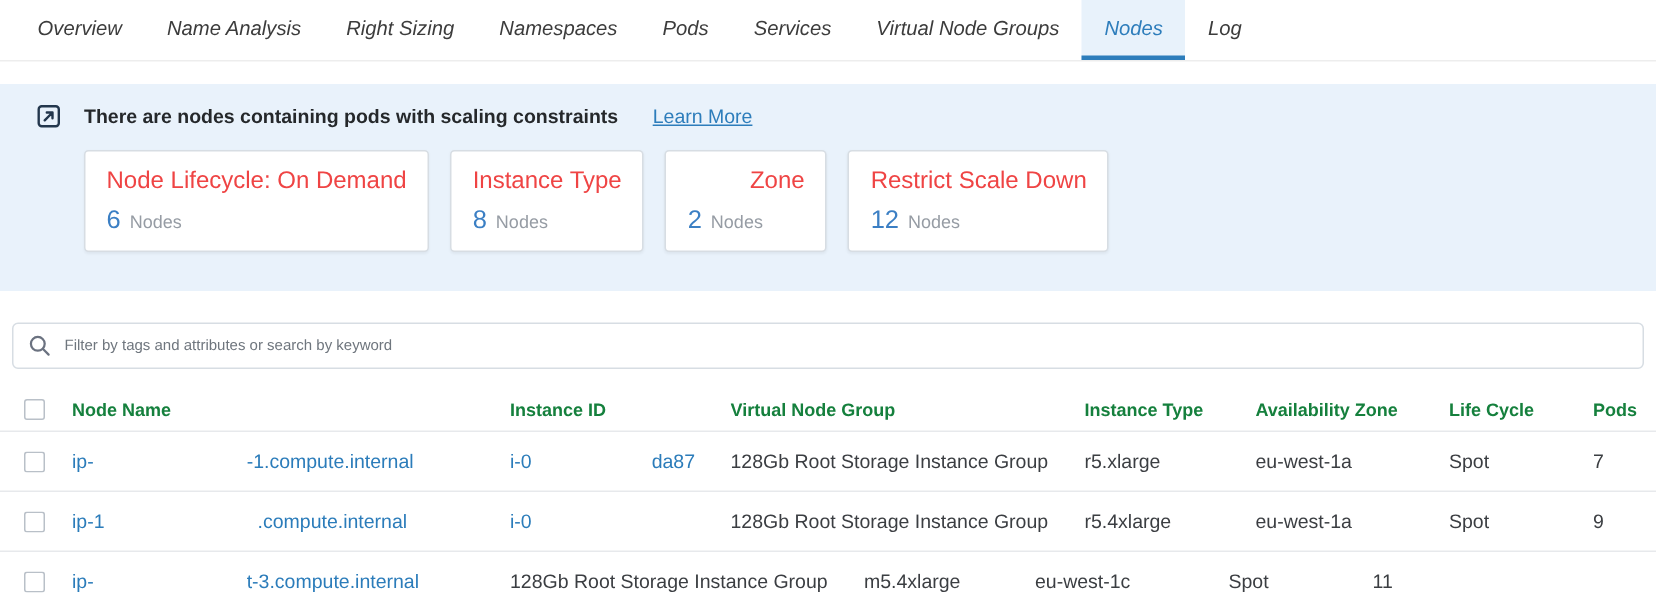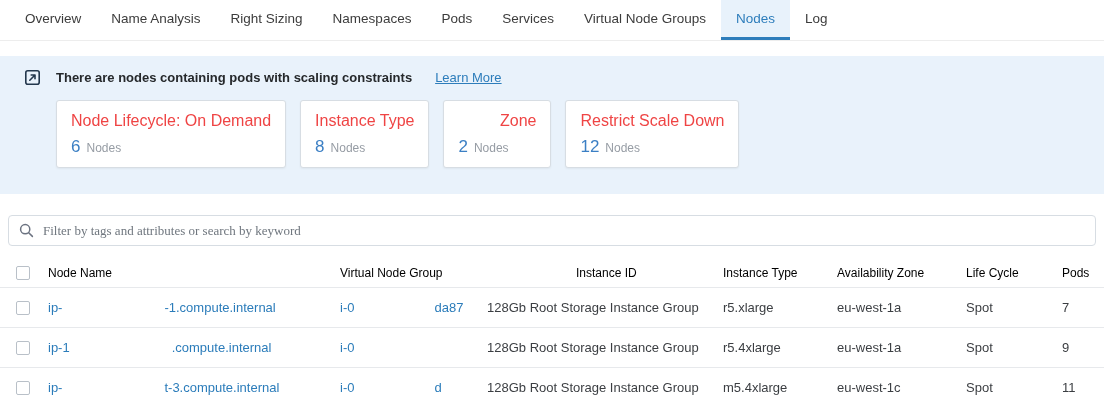--- a/index.html
+++ b/index.html
@@ -9,20 +9,21 @@
     background:#ffffff;
     color:#333;
   }
 
   
   .tabbar {
     display:flex; align-items:stretch;
     height:41px; padding-left:10px;
     border-bottom:1px solid #ededed;
     background:#fff;
+    font-style:italic;
   }
   .tab {
     display:flex; align-items:center;
     padding:0 15px;
     font-size:13.5px; color:#3c3c3c;
     border-bottom:3px solid transparent;
     white-space:nowrap; cursor:pointer;
   }
   .tab.active {
     color:#2d7dbb;
@@ -62,33 +63,33 @@
   .search-wrap {
     margin:21px 8px 0 8px;
     height:31px;
     border:1px solid #d7dde3; border-radius:4px;
     background:#fff;
     display:flex; align-items:center; gap:9px;
     padding:0 10px;
   }
   .search-input {
     flex:1; border:none; outline:none;
-    font-size:13px; color:#333;
-    font-family:Liberation Serif, serif;
+    font-size:10px; color:#333;
+    font-family:Liberation Sans, sans-serif;
     background:transparent;
   }
   .search-input::placeholder { color:#6f767e; }
 
   
   .table { margin-top:12px; }
   .thead, .trow {
     display:flex; align-items:center;
     border-bottom:1px solid #e7e9ec;
   }
-  .thead { height:30px; font-size:12px; font-weight:400; color:#000000; }
+  .thead { height:30px; font-size:12px; font-weight:700; color:#15803d; }
   .trow  { height:40px; font-size:13px; color:#3b3e42; }
   .cell { padding-right:8px; overflow:hidden; white-space:nowrap; }
   .c-check { flex:0 0 48px; display:flex; justify-content:flex-start; padding-left:16px; }
   .c-name  { flex:0 0 292px; }
   .c-id    { flex:0 0 147px; }
   .c-vng   { flex:0 0 236px; }
   .c-type  { flex:0 0 114px; }
   .c-az    { flex:0 0 129px; }
   .c-lc    { flex:0 0 96px; }
   .c-pods  { flex:1 1 auto; }
@@ -171,22 +172,22 @@
   <input class="search-input" type="text" placeholder="Filter by tags and attributes or search by keyword" style="">
 </div>
 
 <div class="table">
 
   <div class="thead">
     <div class="cell c-check">
         <span class="checkbox"></span>
       </div>
     <div class="cell c-name">Node Name</div>
+    <div class="cell c-id">Instance ID</div>
     <div class="cell c-vng">Virtual Node Group</div>
-    <div class="cell c-id">Instance ID</div>
     <div class="cell c-type">Instance Type</div>
     <div class="cell c-az">Availability Zone</div>
     <div class="cell c-lc">Life Cycle</div>
     <div class="cell c-pods">Pods</div>
   </div>
 
   <div class="trow">
     <div class="cell c-check">
         <span class="checkbox"></span>
       </div>
@@ -220,23 +221,20 @@
     <div class="cell c-pods">9</div>
   </div>
 
   <div class="trow">
     <div class="cell c-check">
         <span class="checkbox"></span>
       </div>
     <div class="cell c-name">
       <span class="link"><span>ip-</span><span class="redact redact-name"></span><span>t-3.compute.internal</span></span>
     </div>
-    <div class="cell c-id">
-      <span class="link"><span>i-0</span><span class="redact redact-id"></span><span>d</span></span>
-    </div>
     <div class="cell c-vng">128Gb Root Storage Instance Group</div>
     <div class="cell c-type">m5.4xlarge</div>
     <div class="cell c-az">eu-west-1c</div>
     <div class="cell c-lc">Spot</div>
     <div class="cell c-pods">11</div>
   </div>
 
 </div>
 
 </body></html>

